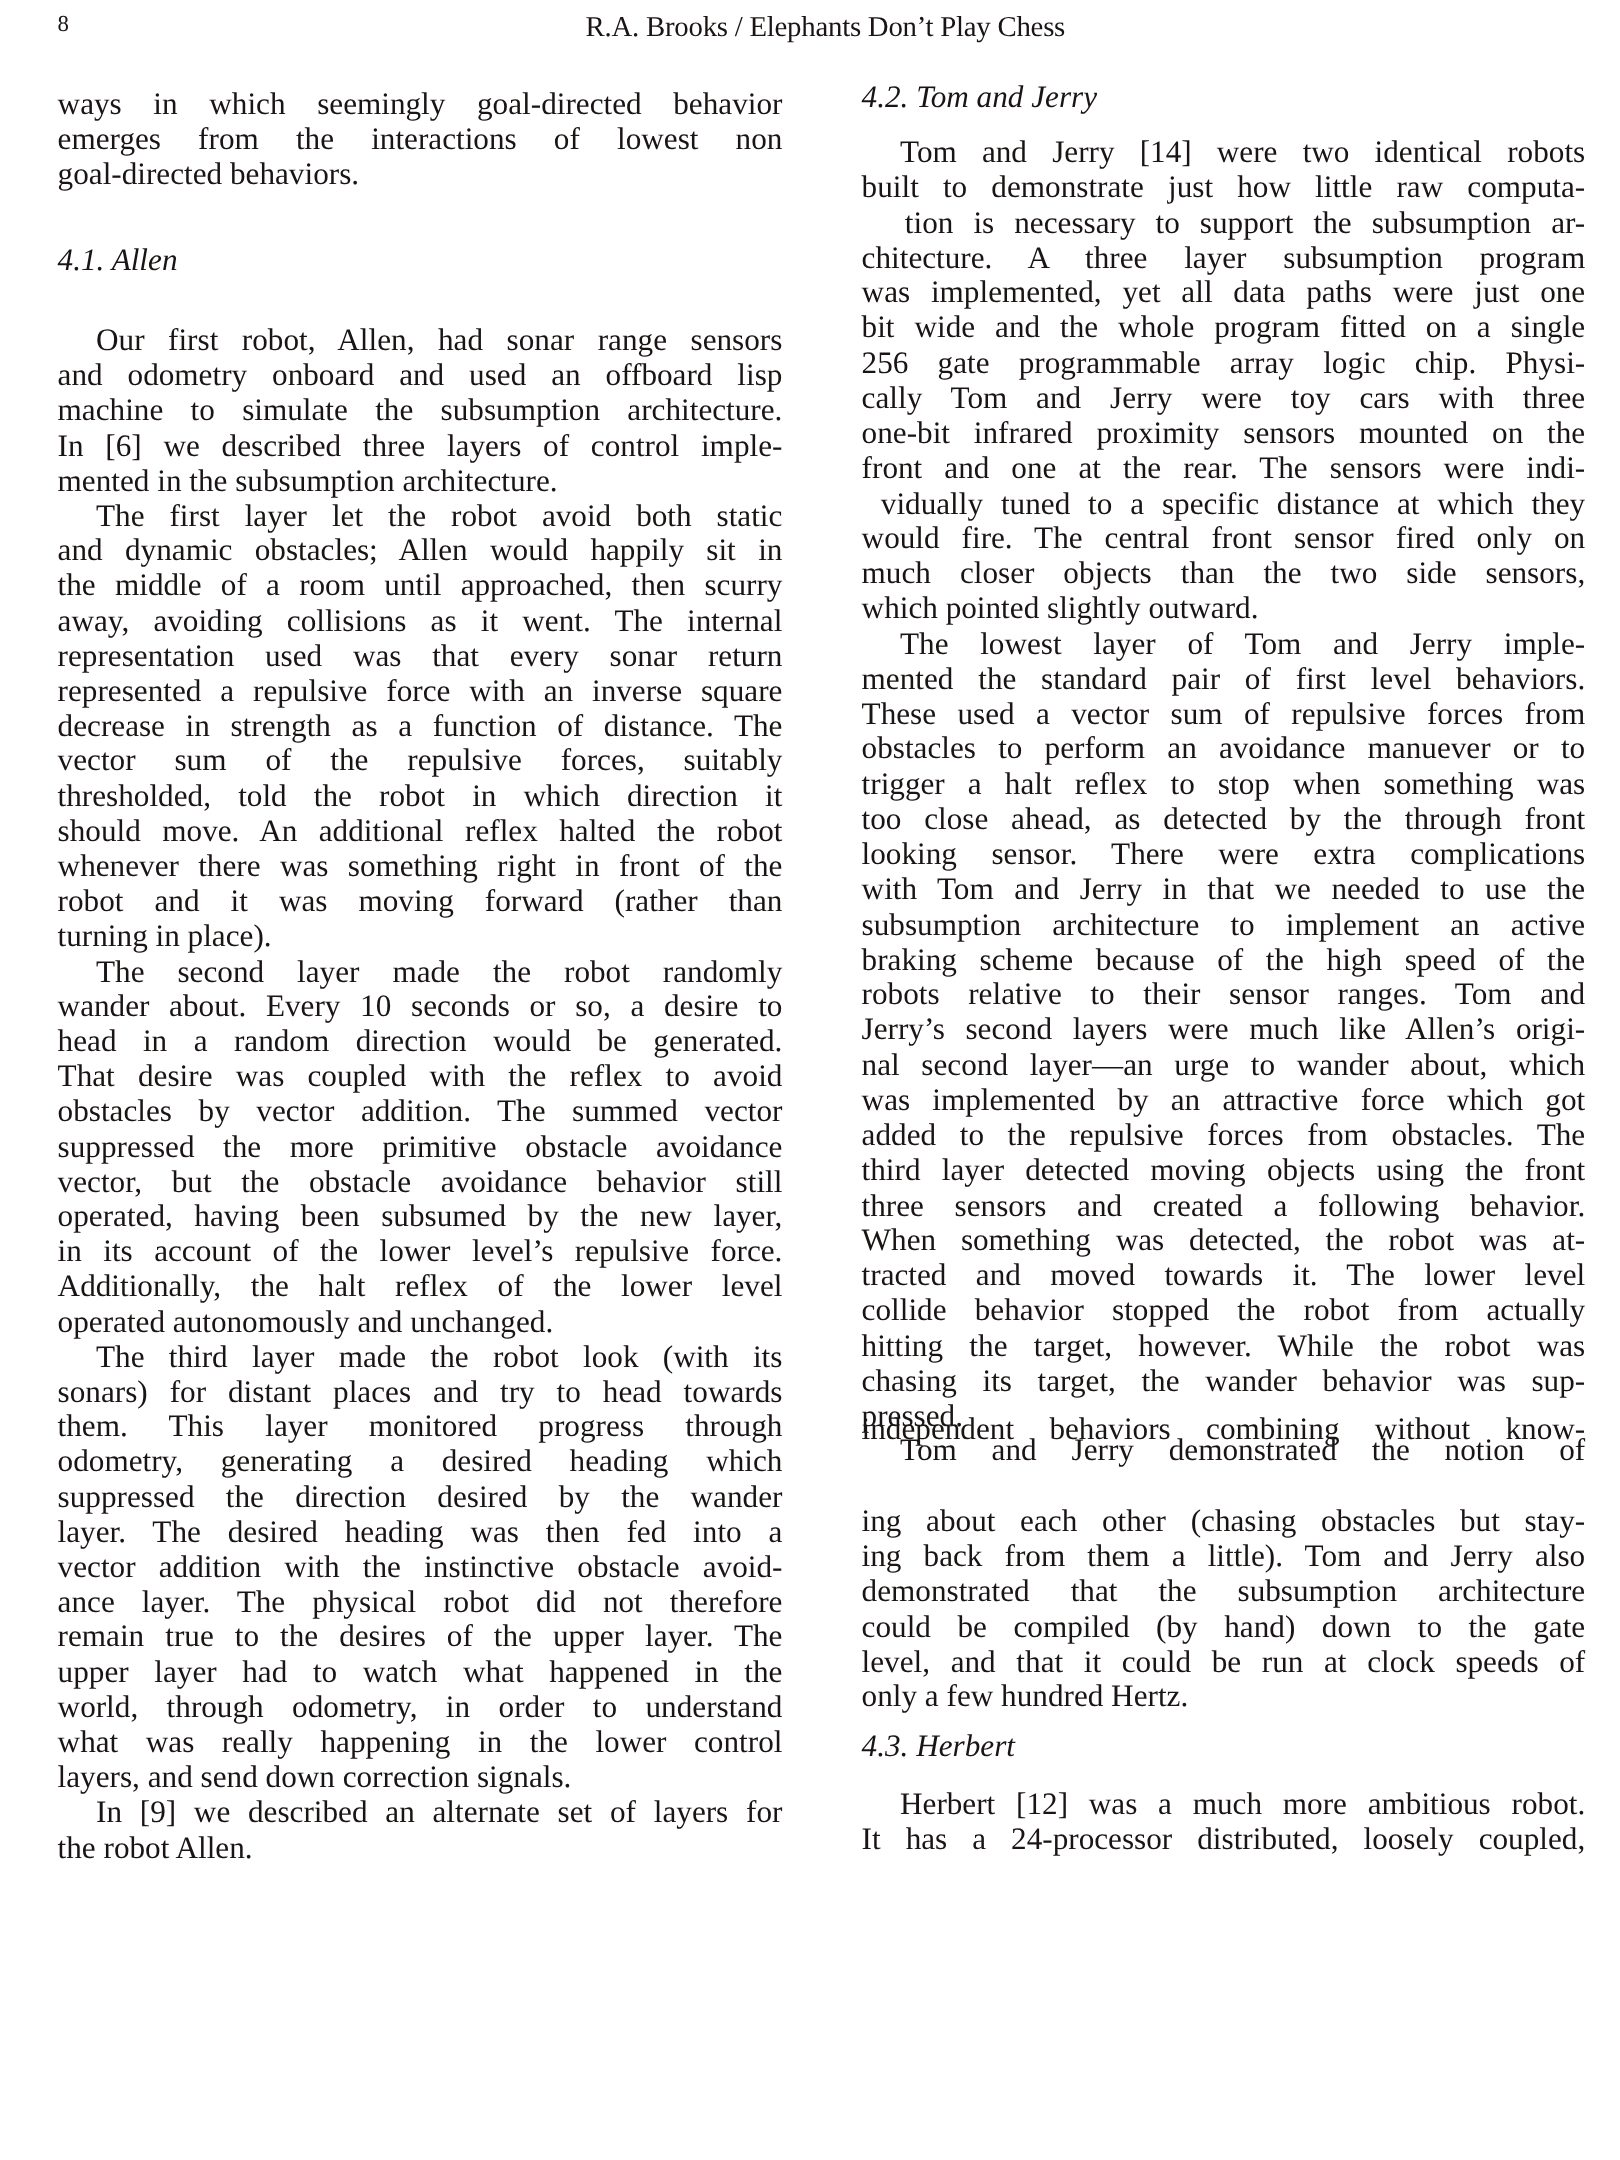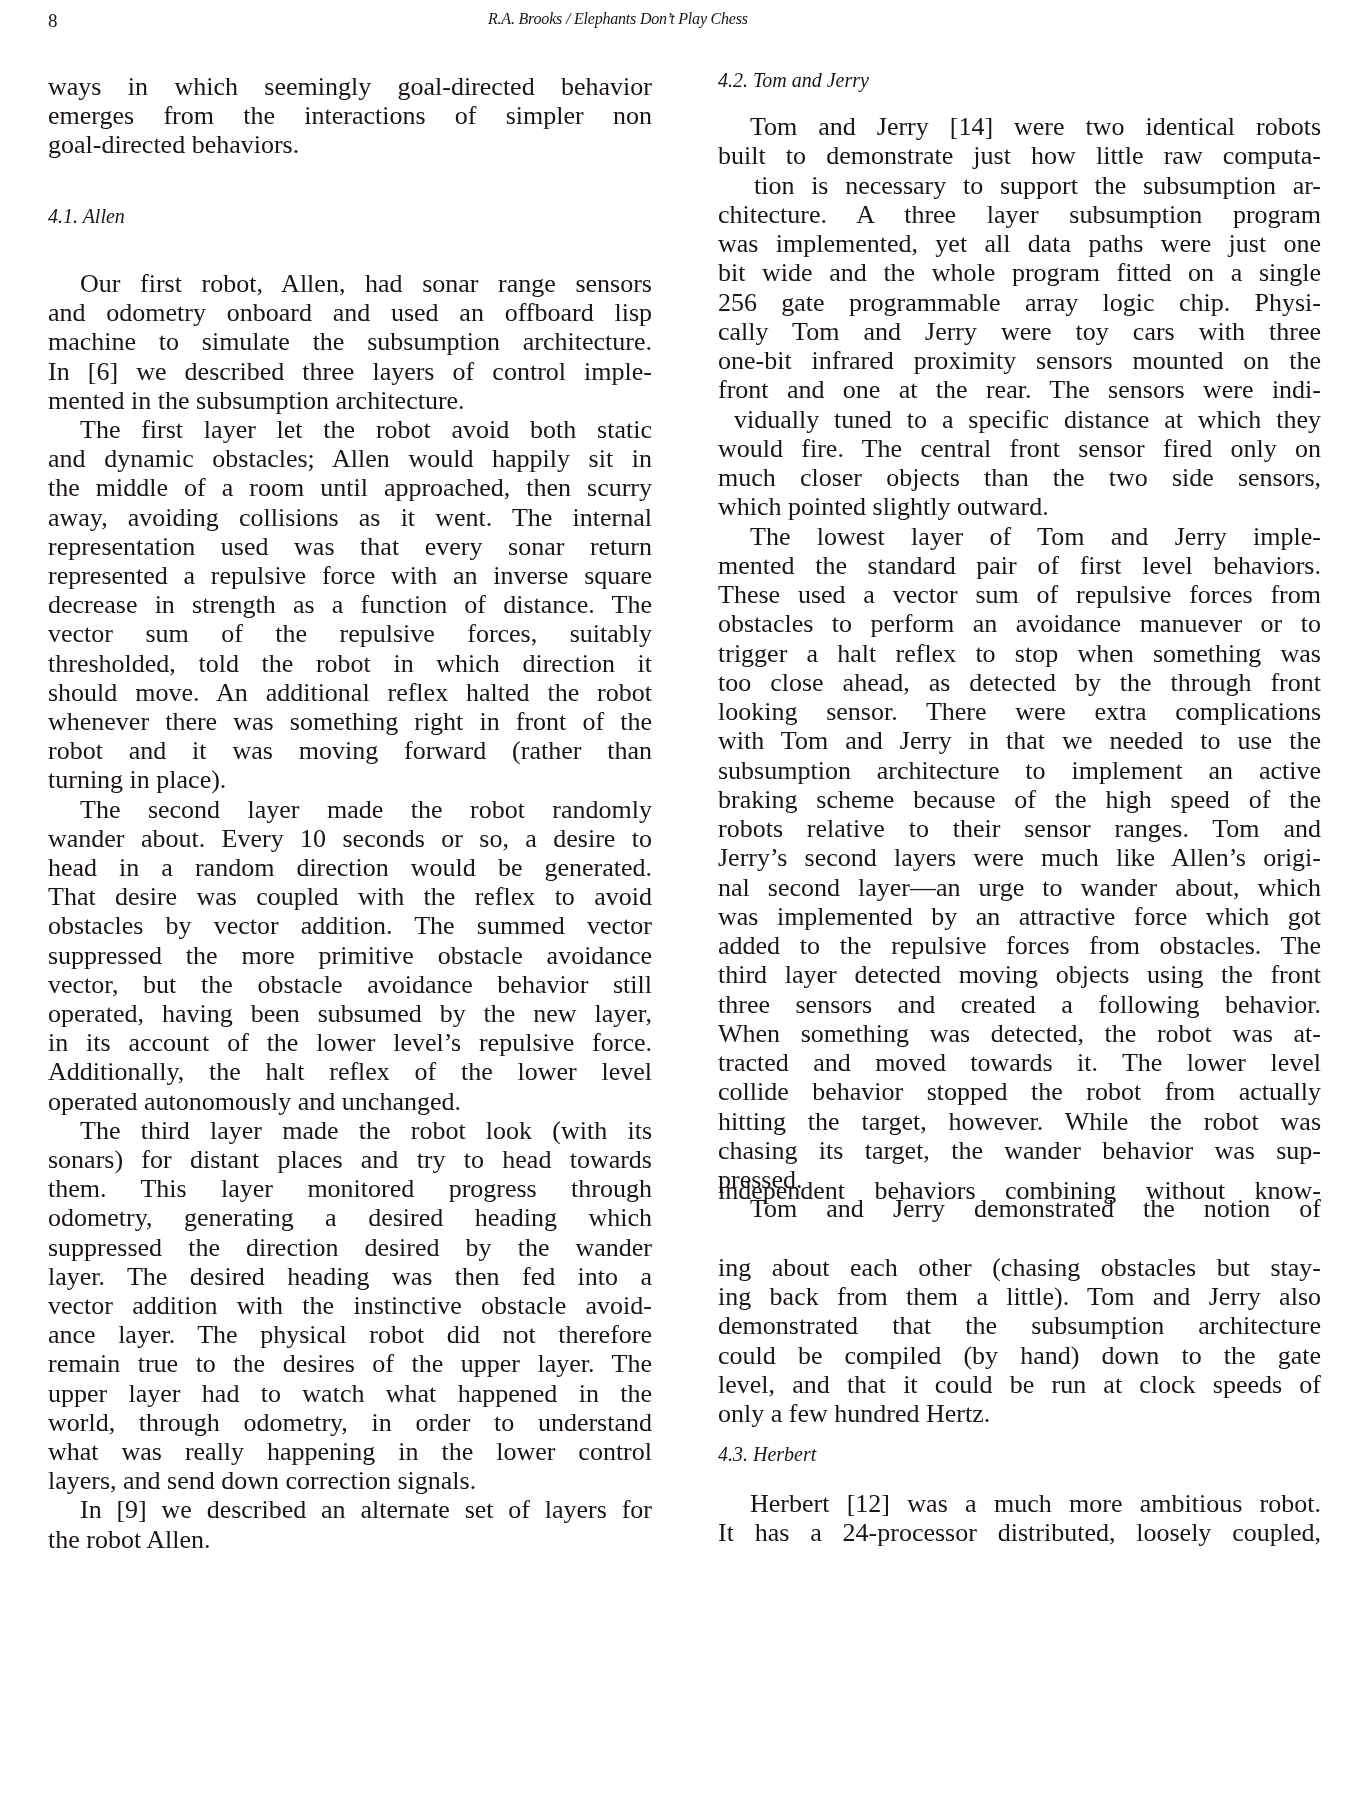--- a/index.html
+++ b/index.html
@@ -8,51 +8,51 @@
     font-family: "Liberation Serif", "DejaVu Serif", serif;
     color: #1a1414;
   }
   .running-head {
     position: absolute; top: 8px; left: 0; width: 1350px; height: 36px;
   }
   .page-number {
     position: absolute; left: 48px; top: 2px; font-size: 19px;
   }
   .running-title {
-    position: absolute; left: 488px; top: 2px; font-size: 16px; font-style: italic;
+    position: absolute; left: 488px; top: 2px; font-size: 24px; 
     letter-spacing: -0.2px;
   }
   .column {
     position: absolute; top: 70px;
   }
   .col-left { left: 48px; width: 604px; }
   .col-right { left: 718px; width: 603px; }
   .line {
     position: absolute; left: 0; right: 0; height: 33px;
     font-size: 26px; line-height: 33px; white-space: nowrap;
     text-align: justify; text-align-last: justify;
   }
   .line.last { text-align-last: left; }
   .line.indent { padding-left: 32px; }
   .heading {
-    position: absolute; left: 0; font-size: 20px; font-style: italic; line-height: 33px;
+    position: absolute; left: 0; font-size: 26px; font-style: italic; line-height: 33px;
     white-space: nowrap;
   }
 </style>
 </head>
 <body>
 
 <div class="running-head">
   <span class="page-number">8</span>
   <span class="running-title">R.A. Brooks / Elephants Don’t Play Chess</span>
 </div>
 
 <div class="column col-left" id="left-col">
     <div class="line" style="top: 0px;">ways in which seemingly goal-directed behavior</div>
-    <div class="line" style="top: 29px;">emerges from the interactions of simpler non</div>
+    <div class="line" style="top: 29px;">emerges from the interactions of lowest non</div>
     <div class="line last" style="top: 58px;">goal-directed behaviors.</div>
     <div class="heading" style="top: 130px;">4.1. Allen</div>
     <div class="line indent" style="top: 197px;">Our first robot, Allen, had sonar range sensors</div>
     <div class="line" style="top: 226.2px;">and odometry onboard and used an offboard lisp</div>
     <div class="line" style="top: 255.4px;">machine to simulate the subsumption architecture.</div>
     <div class="line" style="top: 284.6px;">In [6] we described three layers of control imple-</div>
     <div class="line last" style="top: 313.8px;">mented in the subsumption architecture.</div>
     <div class="line indent" style="top: 343px;">The first layer let the robot avoid both static</div>
     <div class="line" style="top: 372.2px;">and dynamic obstacles; Allen would happily sit in</div>
     <div class="line" style="top: 401.4px;">the middle of a room until approached, then scurry</div>

